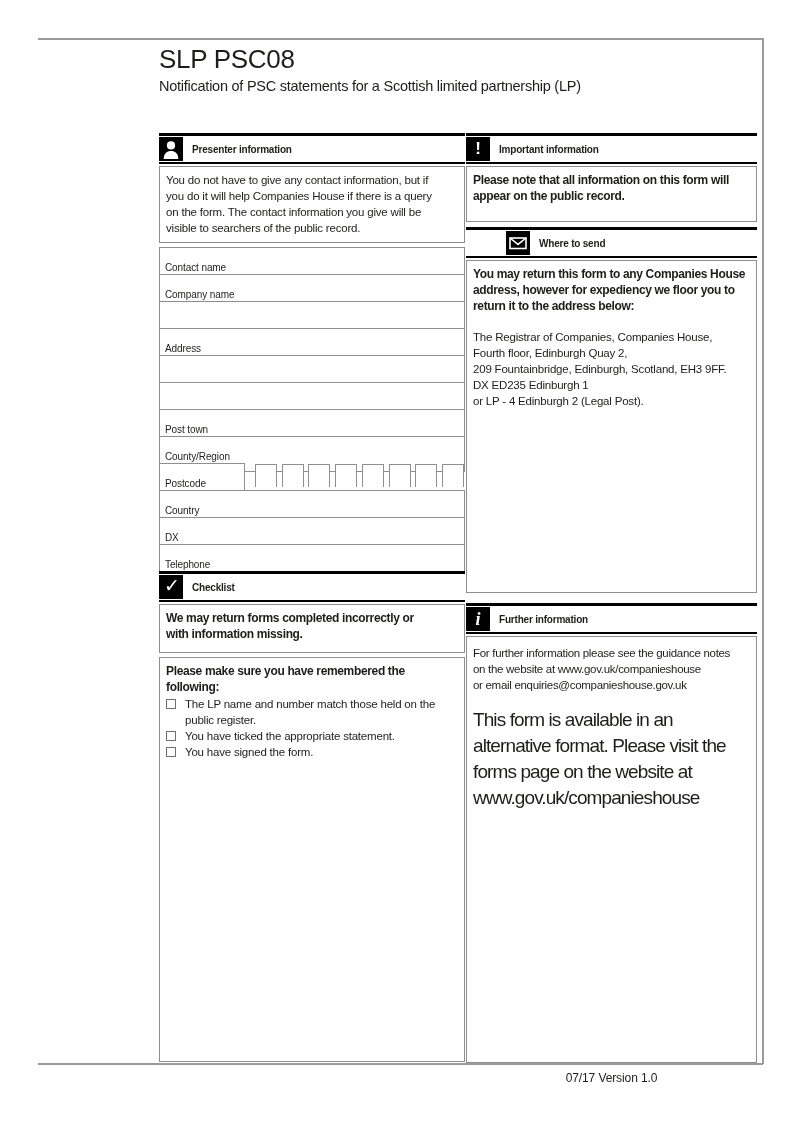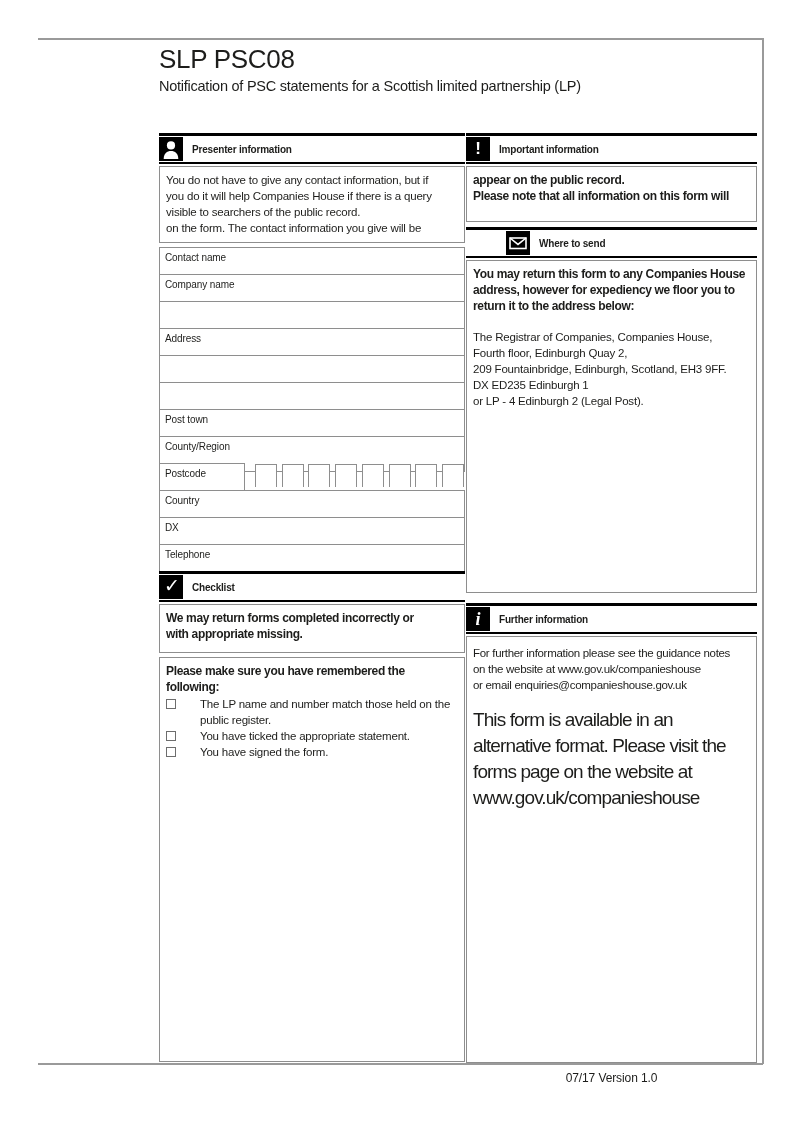--- a/index.html
+++ b/index.html
@@ -21,29 +21,29 @@
   .sec-head .ttl{font-size:10px;font-weight:700;letter-spacing:-0.2px;white-space:nowrap;}
   
   .box{
     position:absolute;box-sizing:border-box;border:1px solid #8e8e8e;background:#fff;
     padding:5px 6px;
   }
   .txt div{font-size:11.5px;line-height:16px;letter-spacing:-0.2px;white-space:nowrap;}
   .bold-par div{font-size:12px;line-height:16px;font-weight:700;letter-spacing:-0.35px;white-space:nowrap;}
   .field{
     position:absolute;box-sizing:border-box;border:1px solid #8e8e8e;background:#fff;
-    height:36px;padding:4px 5px;
+    height:36px;padding:14px 5px;
   }
   .field .lbl{font-size:10px;line-height:11px;letter-spacing:-0.1px;color:#1d1d1b;white-space:nowrap;}
   .pc-cells{position:absolute;display:flex;justify-content:space-between;}
   .pc-cell{
     width:22px;height:23px;box-sizing:border-box;background:#fff;
     border-top:1px solid #8e8e8e;border-left:1px solid #8e8e8e;border-right:1px solid #8e8e8e;
   }
-  .chk-row{display:flex;gap:24px;font-size:11.5px;line-height:16px;letter-spacing:-0.2px;}
+  .chk-row{display:flex;gap:9px;font-size:11.5px;line-height:16px;letter-spacing:-0.2px;}
   .chk-box{width:10px;height:10px;box-sizing:border-box;border:1px solid #6d6d6d;background:#fff;flex:0 0 10px;margin-top:3px;}
   .chk-lines div{white-space:nowrap;}
   .guide div{font-size:11.5px;line-height:16px;letter-spacing:-0.3px;white-space:nowrap;}
   .alt div{font-size:19px;line-height:26px;letter-spacing:-0.9px;white-space:nowrap;}
   .addr div{font-size:11.5px;line-height:16px;letter-spacing:-0.2px;white-space:nowrap;}
   #title-block{position:absolute;left:159px;top:44px;}
   #form-code{font-size:26px;line-height:30px;letter-spacing:-0.3px;}
   #form-subtitle{font-size:14.5px;line-height:20px;letter-spacing:-0.25px;margin-top:2px;white-space:nowrap;}
   #footer-version{position:absolute;left:466px;top:1071px;width:291px;text-align:center;font-size:12px;letter-spacing:-0.1px;}
   .env-svg, .person-svg{display:block;}
@@ -69,22 +69,22 @@
         <circle cx="12" cy="8.4" r="4.1" fill="#fff"></circle>
         <path d="M4.7 22 C4.7 16.6 8 14 12 14 C16 14 19.3 16.6 19.3 22 Z" fill="#fff"></path>
       </svg>
     </span>
     <span class="ttl">Presenter information</span>
   </div>
 
   <div class="box txt" style="left:159px;top:166px;width:306px;height:77px;">
     <div>You do not have to give any contact information, but if</div>
     <div>you do it will help Companies House if there is a query</div>
+    <div>on the form. The contact information you give will be</div>
     <div>visible to searchers of the public record.</div>
-    <div>on the form. The contact information you give will be</div>
   </div>
 
   <div class="field" style="left:159px;top:247px;width:306px;">
     <div class="lbl">Contact name</div>
   </div>
   <div class="field" style="left:159px;top:274px;width:306px;">
     <div class="lbl">Company name</div>
   </div>
   <div class="field" style="left:159px;top:301px;width:306px;"></div>
   <div class="field" style="left:159px;top:328px;width:306px;">
@@ -124,21 +124,21 @@
 
   <div class="sec-head" style="left:159px;top:571px;width:306px;">
     <span class="ico" style="font-size:19px;font-weight:700;line-height:19px;">
       <span style="transform:translate(1px,-2px);display:block;">✓</span>
     </span>
     <span class="ttl">Checklist</span>
   </div>
 
   <div class="box bold-par" style="left:159px;top:604px;width:306px;height:49px;">
     <div>We may return forms completed incorrectly or</div>
-    <div>with appropriate missing.</div>
+    <div>with information missing.</div>
   </div>
 
   <div class="box" style="left:159px;top:657px;width:306px;height:405px;">
     <div class="bold-par">
       <div>Please make sure you have remembered the</div>
       <div>following:</div>
     </div>
     <div class="chk-row" style="margin-top:1px;">
       <span class="chk-box"></span>
       <span class="chk-lines">
@@ -161,22 +161,22 @@
   </div>
 
   <div class="sec-head" style="left:466px;top:133px;width:291px;">
     <span class="ico" style="font-size:17px;font-weight:700;">
       <span>!</span>
     </span>
     <span class="ttl">Important information</span>
   </div>
 
   <div class="box bold-par" style="left:466px;top:166px;width:291px;height:56px;">
+    <div>Please note that all information on this form will</div>
     <div>appear on the public record.</div>
-    <div>Please note that all information on this form will</div>
   </div>
 
   <div class="sec-head" style="left:466px;top:227px;width:291px;padding-left:40px;">
     <span class="ico">
       <svg class="env-svg" width="24" height="24" viewBox="0 0 24 24">
         <rect x="0" y="0" width="24" height="24" fill="#000"></rect>
         <rect x="4" y="7" width="16" height="10.5" fill="none" stroke="#fff" stroke-width="1.6"></rect>
         <path d="M4 7 L12 13.4 L20 7" fill="none" stroke="#fff" stroke-width="1.6"></path>
       </svg>
     </span>

